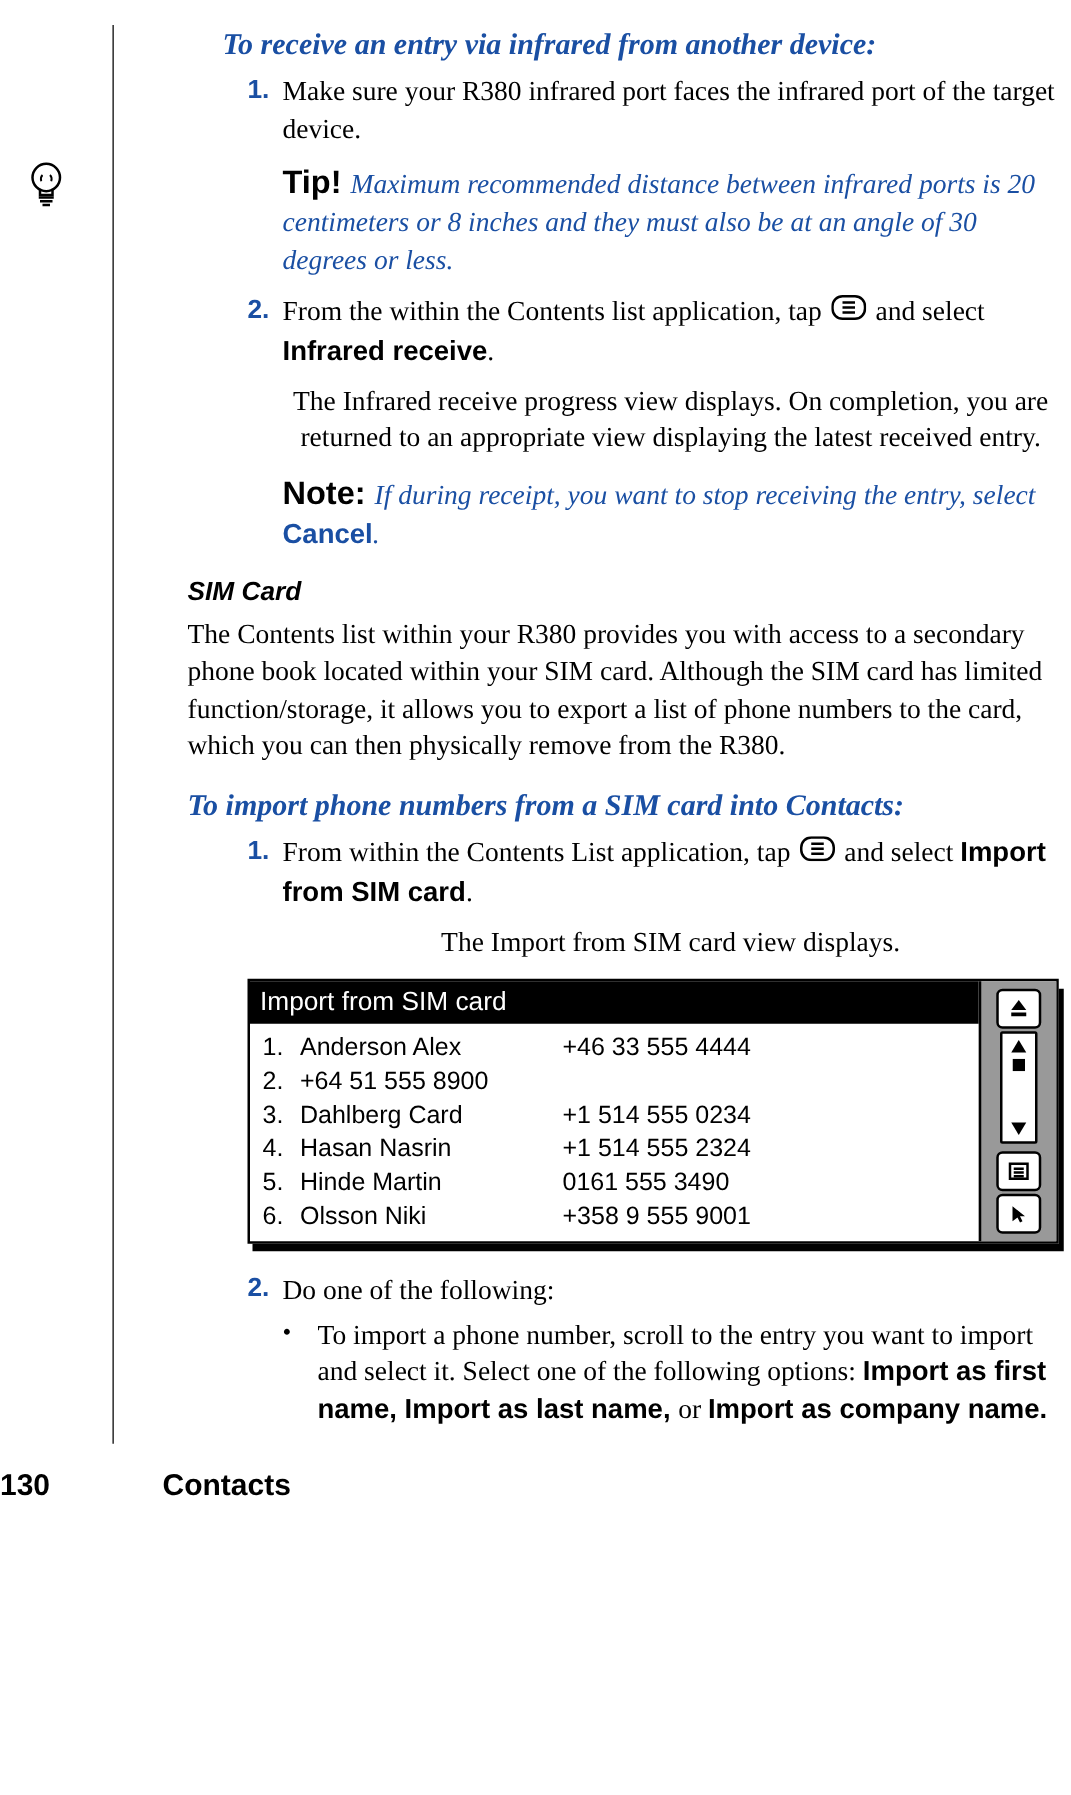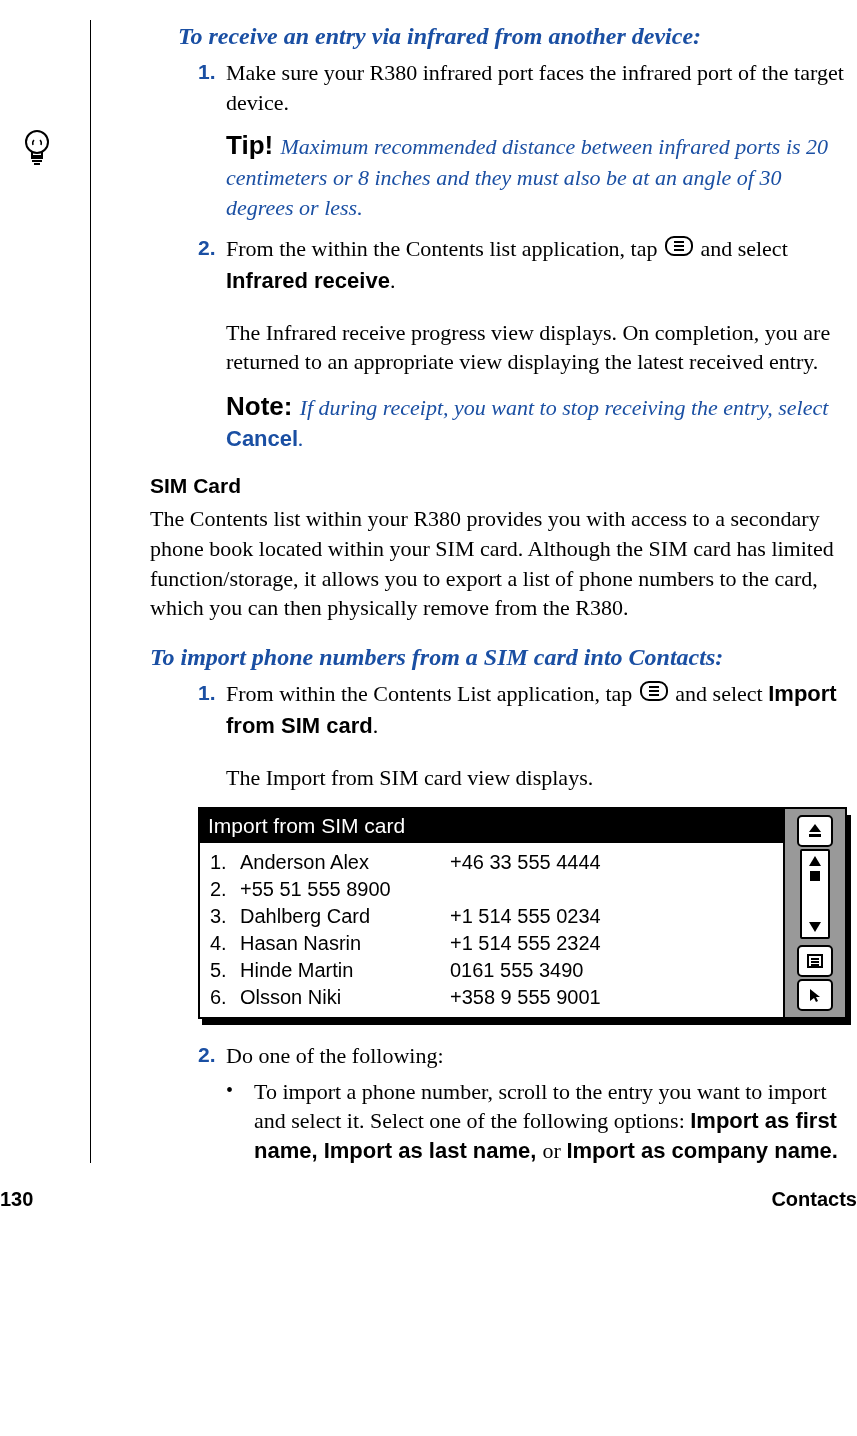--- a/index.html
+++ b/index.html
@@ -78,29 +78,31 @@
     font-family: Arial, Helvetica, sans-serif;
     font-weight: bold;
   }
   .section-title {
     font-family: Arial, Helvetica, sans-serif;
     font-weight: bold;
     font-size: 21px;
     margin-top: 18px;
     margin-bottom: 4px;
     margin-left: -28px;
+    font-style: italic;
   }
   .para {
     margin-left: -28px;
     margin-bottom: 14px;
   }
   .sub-para {
     margin-left: 48px;
-    margin-top: 22px;
+    margin-top: 10px;
     margin-bottom: 12px;
+    text-align: center;
   }
   .simbox {
     margin-left: 20px;
     margin-top: 14px;
     margin-bottom: 22px;
     position: relative;
   }
   .simbox-shadow {
     position: absolute;
     left: 4px;
@@ -192,28 +194,27 @@
   }
   .bullet-item .dot {
     width: 28px;
     flex-shrink: 0;
     font-size: 20px;
   }
   .bullet-item .btxt {
     flex: 1;
   }
   .footer {
-    margin-top: 22px;
-    font-family: Arial, Helvetica, sans-serif;
-    font-weight: bold;
-    font-size: 20px;
+    margin-top: 33px;
+    font-family: Arial, Helvetica, sans-serif;
+    font-weight: bold;
+    font-size: 24px;
     display: flex;
     gap: 90px;
     padding-left: 0;
-    justify-content: space-between;
   }
   .heading2 {
     margin-left: -28px;
     margin-top: 18px;
     margin-bottom: 6px;
   }
   .icon-inline {
     display: inline-block;
     vertical-align: middle;
     margin: 0 2px;
@@ -295,21 +296,21 @@
         <div class="sim-main">
           <div class="sim-title">Import from SIM card</div>
           <div class="sim-rows">
             <div class="sim-row">
                 <span class="idx">1.</span>
                 <span class="name">Anderson Alex</span>
                 <span class="phone">+46 33 555 4444</span>
               </div>
             <div class="sim-row">
                 <span class="idx">2.</span>
-                <span class="phone">+55 51 555 8900</span>
+                <span class="phone">+64 51 555 8900</span>
               </div>
             <div class="sim-row">
                 <span class="idx">3.</span>
                 <span class="name">Dahlberg Card</span>
                 <span class="phone">+1 514 555 0234</span>
               </div>
             <div class="sim-row">
                 <span class="idx">4.</span>
                 <span class="name">Hasan Nasrin</span>
                 <span class="phone">+1 514 555 2324</span>

